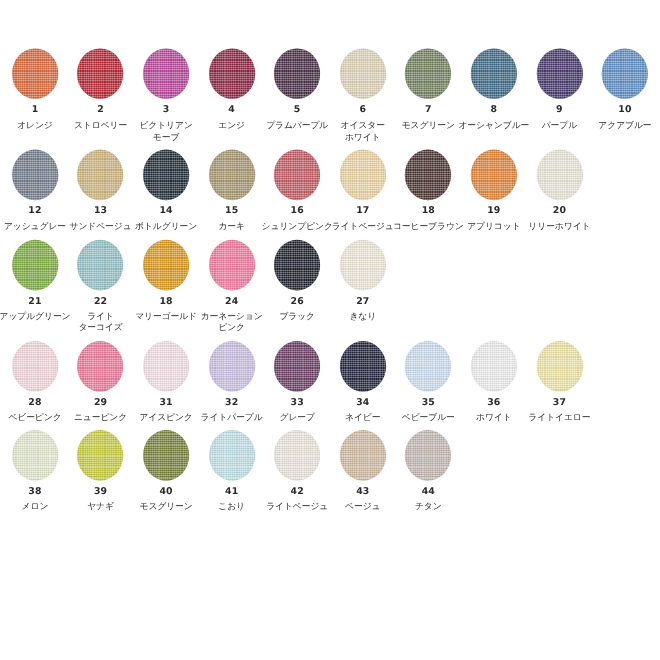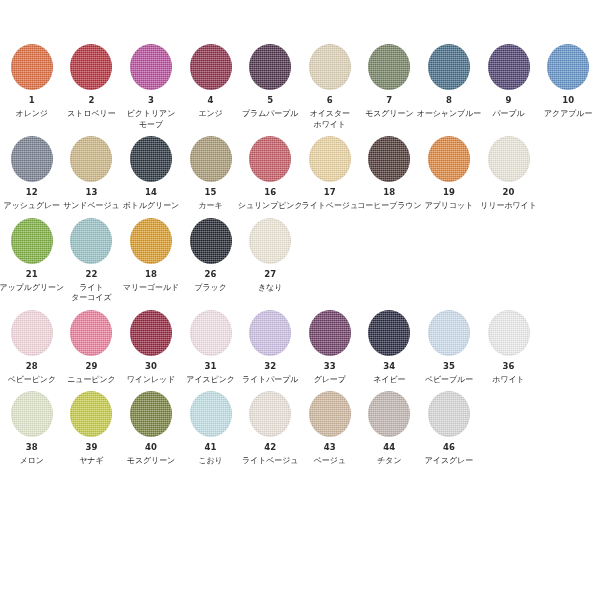--- a/index.html
+++ b/index.html
@@ -192,20 +192,26 @@
         <div class="swatch-num">22</div>
         <div class="swatch-name">ライト
 ターコイズ</div>
       </div>
       <div class="swatch-cell">
         <div class="swatch-disc" style="background: rgb(220, 154, 34);"></div>
         <div class="swatch-num">18</div>
         <div class="swatch-name">マリーゴールド</div>
       </div>
       <div class="swatch-cell">
+        <div class="swatch-disc" style="background: rgb(243, 123, 160);"></div>
+        <div class="swatch-num">24</div>
+        <div class="swatch-name">カーネーション
+ピンク</div>
+      </div>
+      <div class="swatch-cell">
         <div class="swatch-disc" style="background: rgb(32, 35, 46);"></div>
         <div class="swatch-num">26</div>
         <div class="swatch-name">ブラック</div>
       </div>
       <div class="swatch-cell">
         <div class="swatch-disc" style="background: rgb(238, 231, 216);"></div>
         <div class="swatch-num">27</div>
         <div class="swatch-name">きなり</div>
       </div>
     </div>
@@ -214,25 +220,20 @@
         <div class="swatch-disc" style="background: rgb(243, 216, 222);"></div>
         <div class="swatch-num">28</div>
         <div class="swatch-name">ベビーピンク</div>
       </div>
       <div class="swatch-cell">
         <div class="swatch-disc" style="background: rgb(238, 123, 155);"></div>
         <div class="swatch-num">29</div>
         <div class="swatch-name">ニューピンク</div>
       </div>
       <div class="swatch-cell">
-        <div class="swatch-disc" style="background: rgb(150, 33, 60);"></div>
-        <div class="swatch-num">30</div>
-        <div class="swatch-name">ワインレッド</div>
-      </div>
-      <div class="swatch-cell">
         <div class="swatch-disc" style="background: rgb(242, 224, 229);"></div>
         <div class="swatch-num">31</div>
         <div class="swatch-name">アイスピンク</div>
       </div>
       <div class="swatch-cell">
         <div class="swatch-disc" style="background: rgb(204, 192, 226);"></div>
         <div class="swatch-num">32</div>
         <div class="swatch-name">ライトパープル</div>
       </div>
       <div class="swatch-cell">
@@ -248,20 +249,25 @@
       <div class="swatch-cell">
         <div class="swatch-disc" style="background: rgb(204, 220, 238);"></div>
         <div class="swatch-num">35</div>
         <div class="swatch-name">ベビーブルー</div>
       </div>
       <div class="swatch-cell">
         <div class="swatch-disc" style="background: rgb(236, 236, 236);"></div>
         <div class="swatch-num">36</div>
         <div class="swatch-name">ホワイト</div>
       </div>
+      <div class="swatch-cell">
+        <div class="swatch-disc" style="background: rgb(238, 229, 168);"></div>
+        <div class="swatch-num">37</div>
+        <div class="swatch-name">ライトイエロー</div>
+      </div>
     </div>
     <div class="swatch-row">
       <div class="swatch-cell">
         <div class="swatch-disc" style="background: rgb(225, 230, 204);"></div>
         <div class="swatch-num">38</div>
         <div class="swatch-name">メロン</div>
       </div>
       <div class="swatch-cell">
         <div class="swatch-disc" style="background: rgb(198, 203, 63);"></div>
         <div class="swatch-num">39</div>
@@ -285,19 +291,14 @@
       <div class="swatch-cell">
         <div class="swatch-disc" style="background: rgb(205, 183, 159);"></div>
         <div class="swatch-num">43</div>
         <div class="swatch-name">ベージュ</div>
       </div>
       <div class="swatch-cell">
         <div class="swatch-disc" style="background: rgb(192, 180, 174);"></div>
         <div class="swatch-num">44</div>
         <div class="swatch-name">チタン</div>
       </div>
-      <div class="swatch-cell">
-        <div class="swatch-disc" style="background: rgb(215, 215, 215);"></div>
-        <div class="swatch-num">46</div>
-        <div class="swatch-name">アイスグレー</div>
-      </div>
     </div>
   </div>
 
 </body></html>

